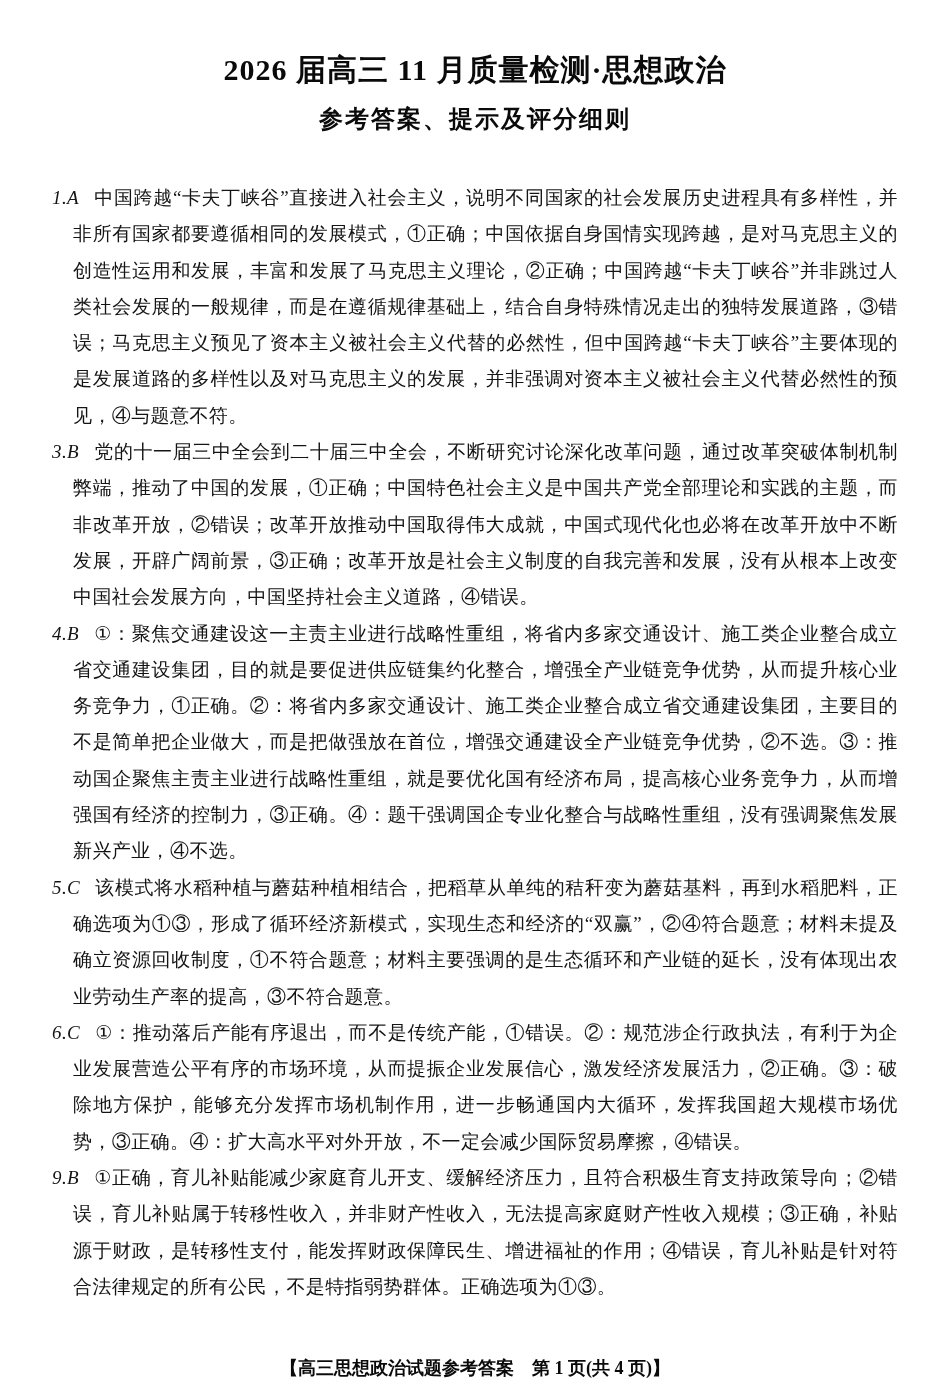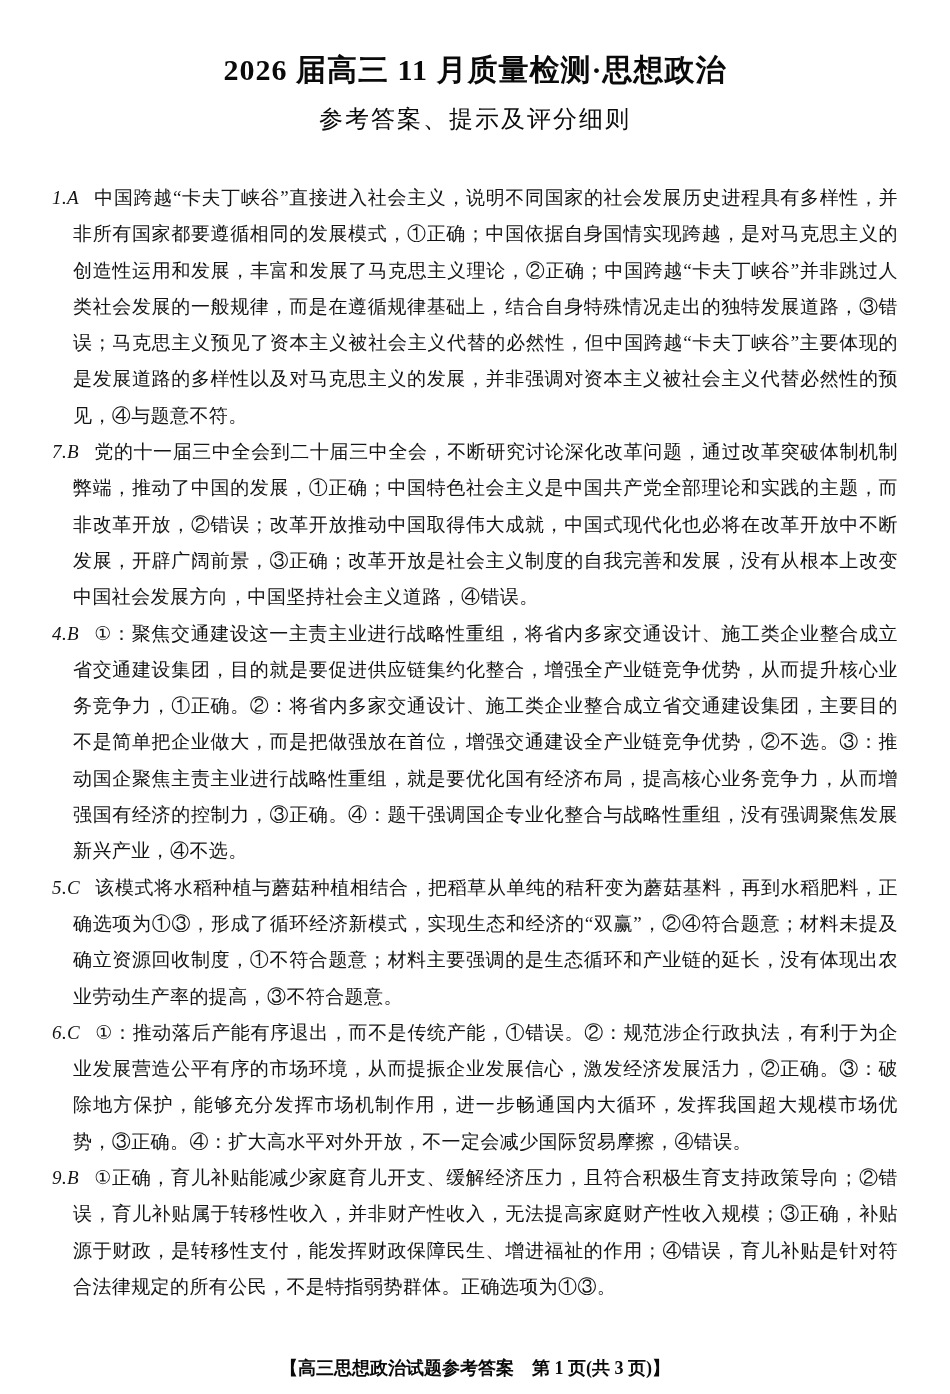--- a/index.html
+++ b/index.html
@@ -24,21 +24,21 @@
     line-height: 40px;
     font-weight: bold;
     letter-spacing: 1px;
     color: #0a0a0a;
   }
   .doc-subtitle {
     margin: 14px 0 0 0;
     text-align: center;
     font-size: 24px;
     line-height: 30px;
-    font-weight: normal;
+    font-weight: bold;
     letter-spacing: 2px;
     color: #0a0a0a;
   }
   .answers {
     margin: 46px 18px 0 18px;
     font-size: 19px;
     line-height: 36.3px;
     text-align: justify;
     text-justify: inter-character;
     color: #141414;
@@ -75,21 +75,21 @@
 
   <h2 class="doc-subtitle">参考答案、提示及评分细则</h2>
 
   <main class="answers">
 
     <p class="answer">
       <span class="ans-label">1.A</span><span class="ans-text">中国跨越“卡夫丁峡谷”直接进入社会主义，说明不同国家的社会发展历史进程具有多样性，并非所有国家都要遵循相同的发展模式，①正确；中国依据自身国情实现跨越，是对马克思主义的创造性运用和发展，丰富和发展了马克思主义理论，②正确；中国跨越“卡夫丁峡谷”并非跳过人类社会发展的一般规律，而是在遵循规律基础上，结合自身特殊情况走出的独特发展道路，③错误；马克思主义预见了资本主义被社会主义代替的必然性，但中国跨越“卡夫丁峡谷”主要体现的是发展道路的多样性以及对马克思主义的发展，并非强调对资本主义被社会主义代替必然性的预见，④与题意不符。</span>
     </p>
 
     <p class="answer">
-      <span class="ans-label">7.B</span><span class="ans-text">党的十一届三中全会到二十届三中全会，不断研究讨论深化改革问题，通过改革突破体制机制弊端，推动了中国的发展，①正确；中国特色社会主义是中国共产党全部理论和实践的主题，而非改革开放，②错误；改革开放推动中国取得伟大成就，中国式现代化也必将在改革开放中不断发展，开辟广阔前景，③正确；改革开放是社会主义制度的自我完善和发展，没有从根本上改变中国社会发展方向，中国坚持社会主义道路，④错误。</span>
+      <span class="ans-label">3.B</span><span class="ans-text">党的十一届三中全会到二十届三中全会，不断研究讨论深化改革问题，通过改革突破体制机制弊端，推动了中国的发展，①正确；中国特色社会主义是中国共产党全部理论和实践的主题，而非改革开放，②错误；改革开放推动中国取得伟大成就，中国式现代化也必将在改革开放中不断发展，开辟广阔前景，③正确；改革开放是社会主义制度的自我完善和发展，没有从根本上改变中国社会发展方向，中国坚持社会主义道路，④错误。</span>
     </p>
 
 
     <p class="answer">
       <span class="ans-label">4.B</span><span class="ans-text">①：聚焦交通建设这一主责主业进行战略性重组，将省内多家交通设计、施工类企业整合成立省交通建设集团，目的就是要促进供应链集约化整合，增强全产业链竞争优势，从而提升核心业务竞争力，①正确。②：将省内多家交通设计、施工类企业整合成立省交通建设集团，主要目的不是简单把企业做大，而是把做强放在首位，增强交通建设全产业链竞争优势，②不选。③：推动国企聚焦主责主业进行战略性重组，就是要优化国有经济布局，提高核心业务竞争力，从而增强国有经济的控制力，③正确。④：题干强调国企专业化整合与战略性重组，没有强调聚焦发展新兴产业，④不选。</span>
     </p>
 
     <p class="answer">
       <span class="ans-label">5.C</span><span class="ans-text">该模式将水稻种植与蘑菇种植相结合，把稻草从单纯的秸秆变为蘑菇基料，再到水稻肥料，正确选项为①③，形成了循环经济新模式，实现生态和经济的“双赢”，②④符合题意；材料未提及确立资源回收制度，①不符合题意；材料主要强调的是生态循环和产业链的延长，没有体现出农业劳动生产率的提高，③不符合题意。</span>
     </p>
@@ -97,15 +97,15 @@
     <p class="answer">
       <span class="ans-label">6.C</span><span class="ans-text">①：推动落后产能有序退出，而不是传统产能，①错误。②：规范涉企行政执法，有利于为企业发展营造公平有序的市场环境，从而提振企业发展信心，激发经济发展活力，②正确。③：破除地方保护，能够充分发挥市场机制作用，进一步畅通国内大循环，发挥我国超大规模市场优势，③正确。④：扩大高水平对外开放，不一定会减少国际贸易摩擦，④错误。</span>
     </p>
 
     <p class="answer">
       <span class="ans-label">9.B</span><span class="ans-text">①正确，育儿补贴能减少家庭育儿开支、缓解经济压力，且符合积极生育支持政策导向；②错误，育儿补贴属于转移性收入，并非财产性收入，无法提高家庭财产性收入规模；③正确，补贴源于财政，是转移性支付，能发挥财政保障民生、增进福祉的作用；④错误，育儿补贴是针对符合法律规定的所有公民，不是特指弱势群体。正确选项为①③。</span>
     </p>
 
   </main>
 
-  <footer class="page-footer">【高三思想政治试题参考答案　第 1 页(共 3 页)】</footer>
+  <footer class="page-footer">【高三思想政治试题参考答案　第 1 页(共 4 页)】</footer>
 
 </div>
 
 </body></html>

